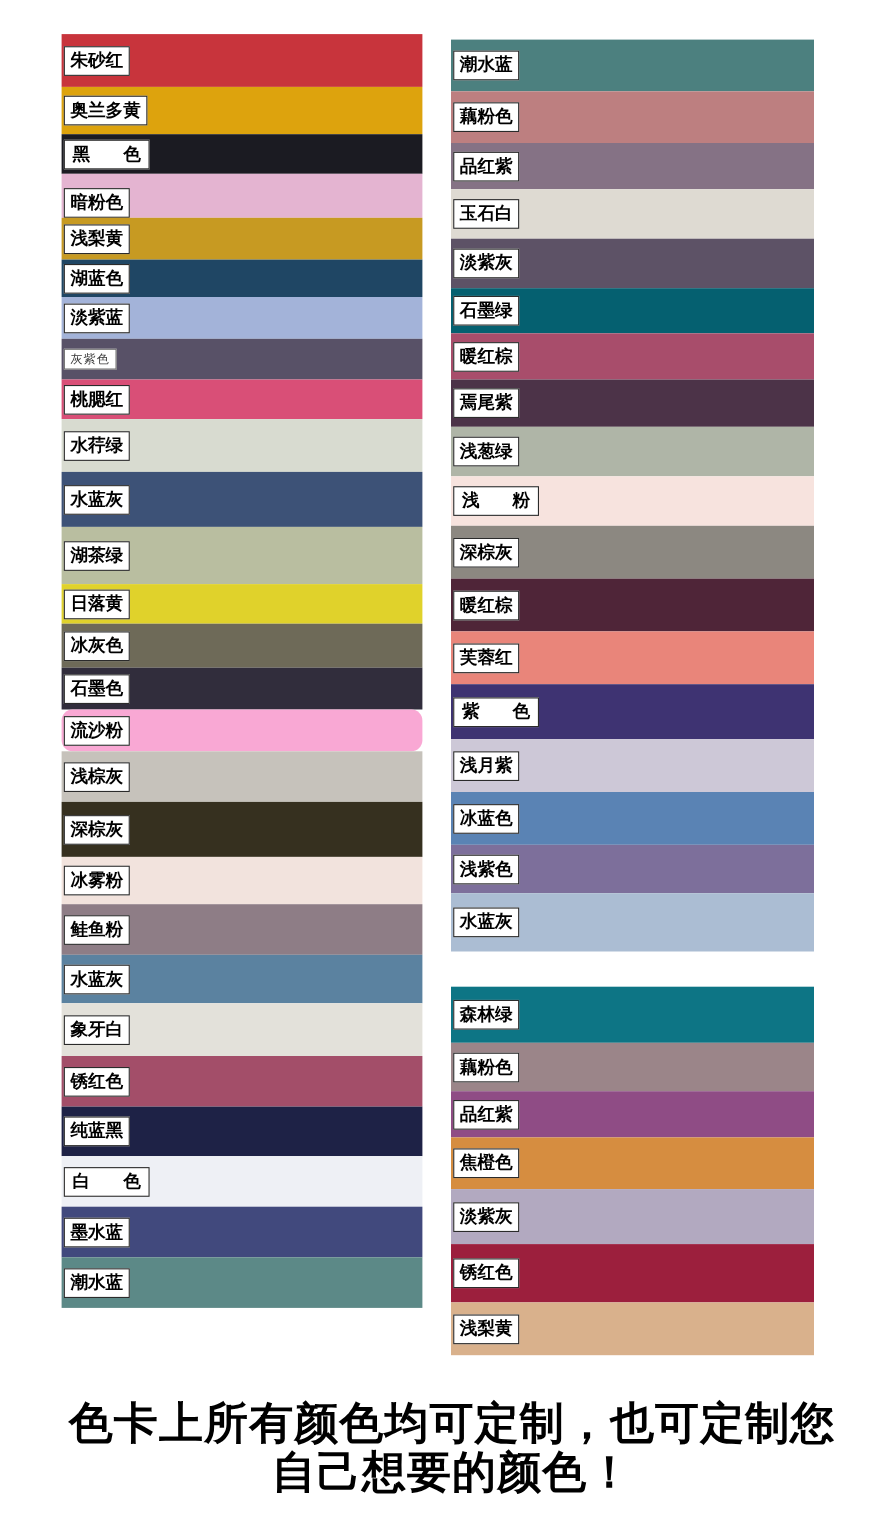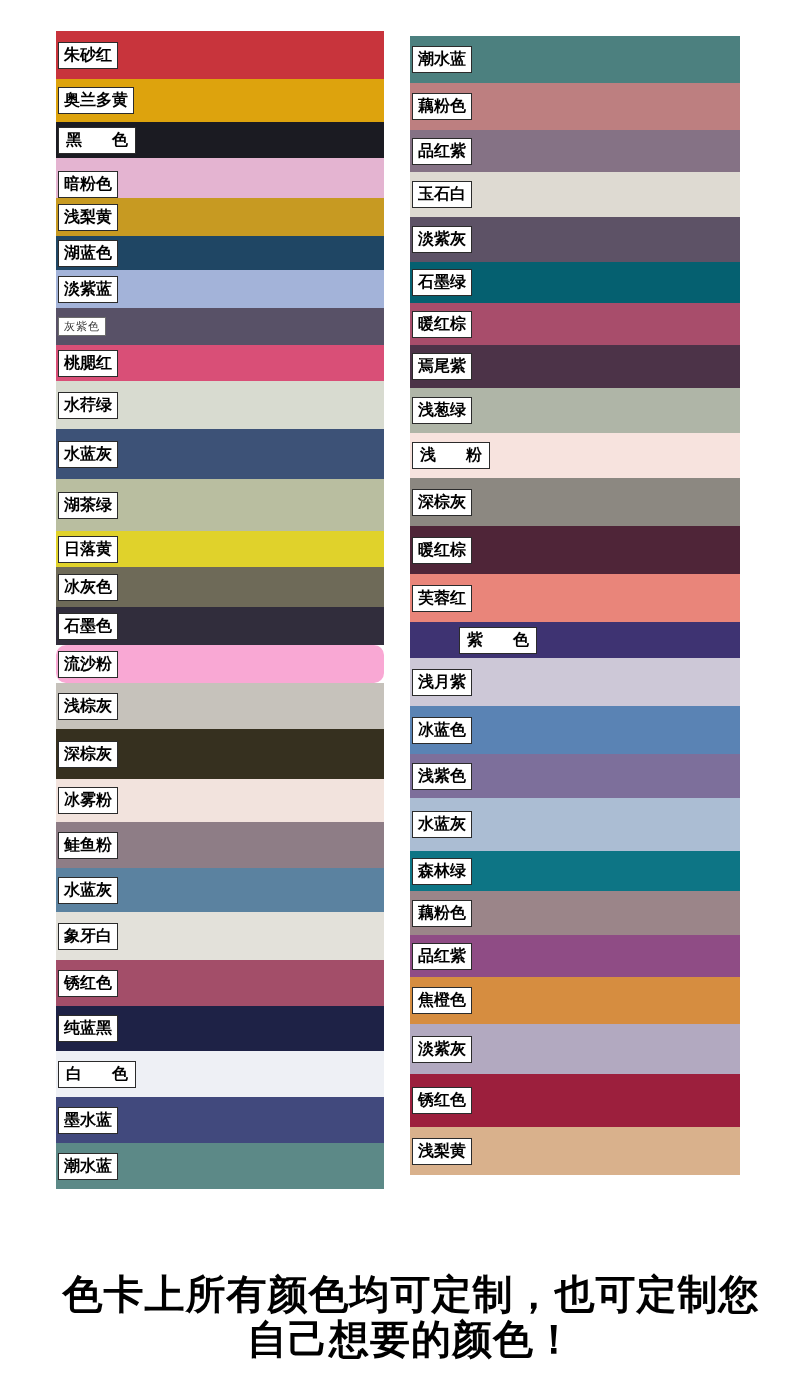--- a/index.html
+++ b/index.html
@@ -218,36 +218,36 @@
         </div>
         <div class="swatch" style="background: rgb(140, 136, 129); height: 48px;">
           <span class="swatch-label">深棕灰</span>
         </div>
         <div class="swatch" style="background: rgb(79, 37, 56); height: 48px;">
           <span class="swatch-label">暖红棕</span>
         </div>
         <div class="swatch" style="background: rgb(233, 133, 122); height: 48px;">
           <span class="swatch-label">芙蓉红</span>
         </div>
-        <div class="swatch" style="background: rgb(62, 51, 114); height: 36px; padding-left: 47px;">
+        <div class="swatch" style="background: rgb(62, 51, 114); height: 50px;">
           <span class="swatch-label spaced">紫　色</span>
         </div>
         <div class="swatch" style="background: rgb(205, 200, 215); height: 48px;">
           <span class="swatch-label">浅月紫</span>
         </div>
         <div class="swatch" style="background: rgb(90, 131, 180); height: 48px;">
           <span class="swatch-label">冰蓝色</span>
         </div>
         <div class="swatch" style="background: rgb(125, 111, 155); height: 44px;">
           <span class="swatch-label">浅紫色</span>
         </div>
         <div class="swatch" style="background: rgb(171, 189, 211); height: 53px;">
           <span class="swatch-label">水蓝灰</span>
         </div>
-        <div class="swatch" style="background: rgb(13, 117, 133); height: 40px;">
+        <div class="swatch" style="background: rgb(13, 117, 133); height: 51px; margin-top: 32px;">
           <span class="swatch-label">森林绿</span>
         </div>
         <div class="swatch" style="background: rgb(155, 133, 137); height: 44px;">
           <span class="swatch-label">藕粉色</span>
         </div>
         <div class="swatch" style="background: rgb(143, 76, 133); height: 42px;">
           <span class="swatch-label">品红紫</span>
         </div>
         <div class="swatch" style="background: rgb(214, 141, 64); height: 47px;">
           <span class="swatch-label">焦橙色</span>

